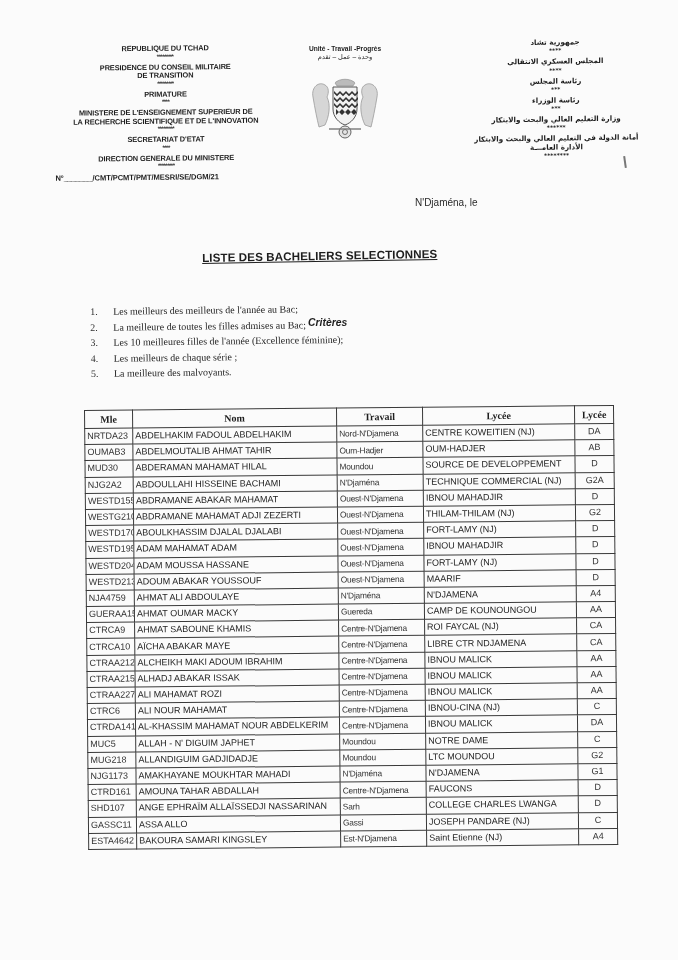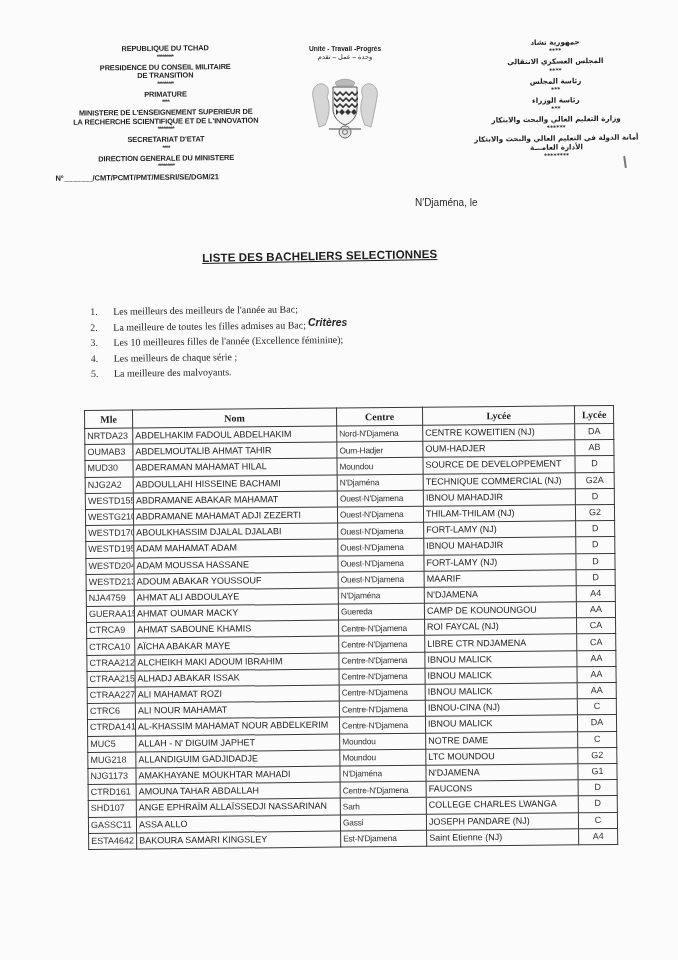--- a/index.html
+++ b/index.html
@@ -188,21 +188,21 @@
         <col class="c-mle">
           <col class="c-nom">
           <col class="c-centre">
           <col class="c-lycee">
           <col class="c-serie">
       </colgroup>
       <thead>
         <tr>
           <th>Mle</th>
           <th>Nom</th>
-          <th>Centre</th>
+          <th>Travail</th>
           <th>Lycée</th>
           <th>Lycée</th>
         </tr>
       </thead>
       <tbody id="tbody">
           <tr>
             <td class="mle">NRTDA23</td>
             <td class="nom">ABDELHAKIM FADOUL ABDELHAKIM</td>
             <td class="centre">Nord-N'Djamena</td>
             <td class="lycee">CENTRE KOWEITIEN (NJ)</td>

